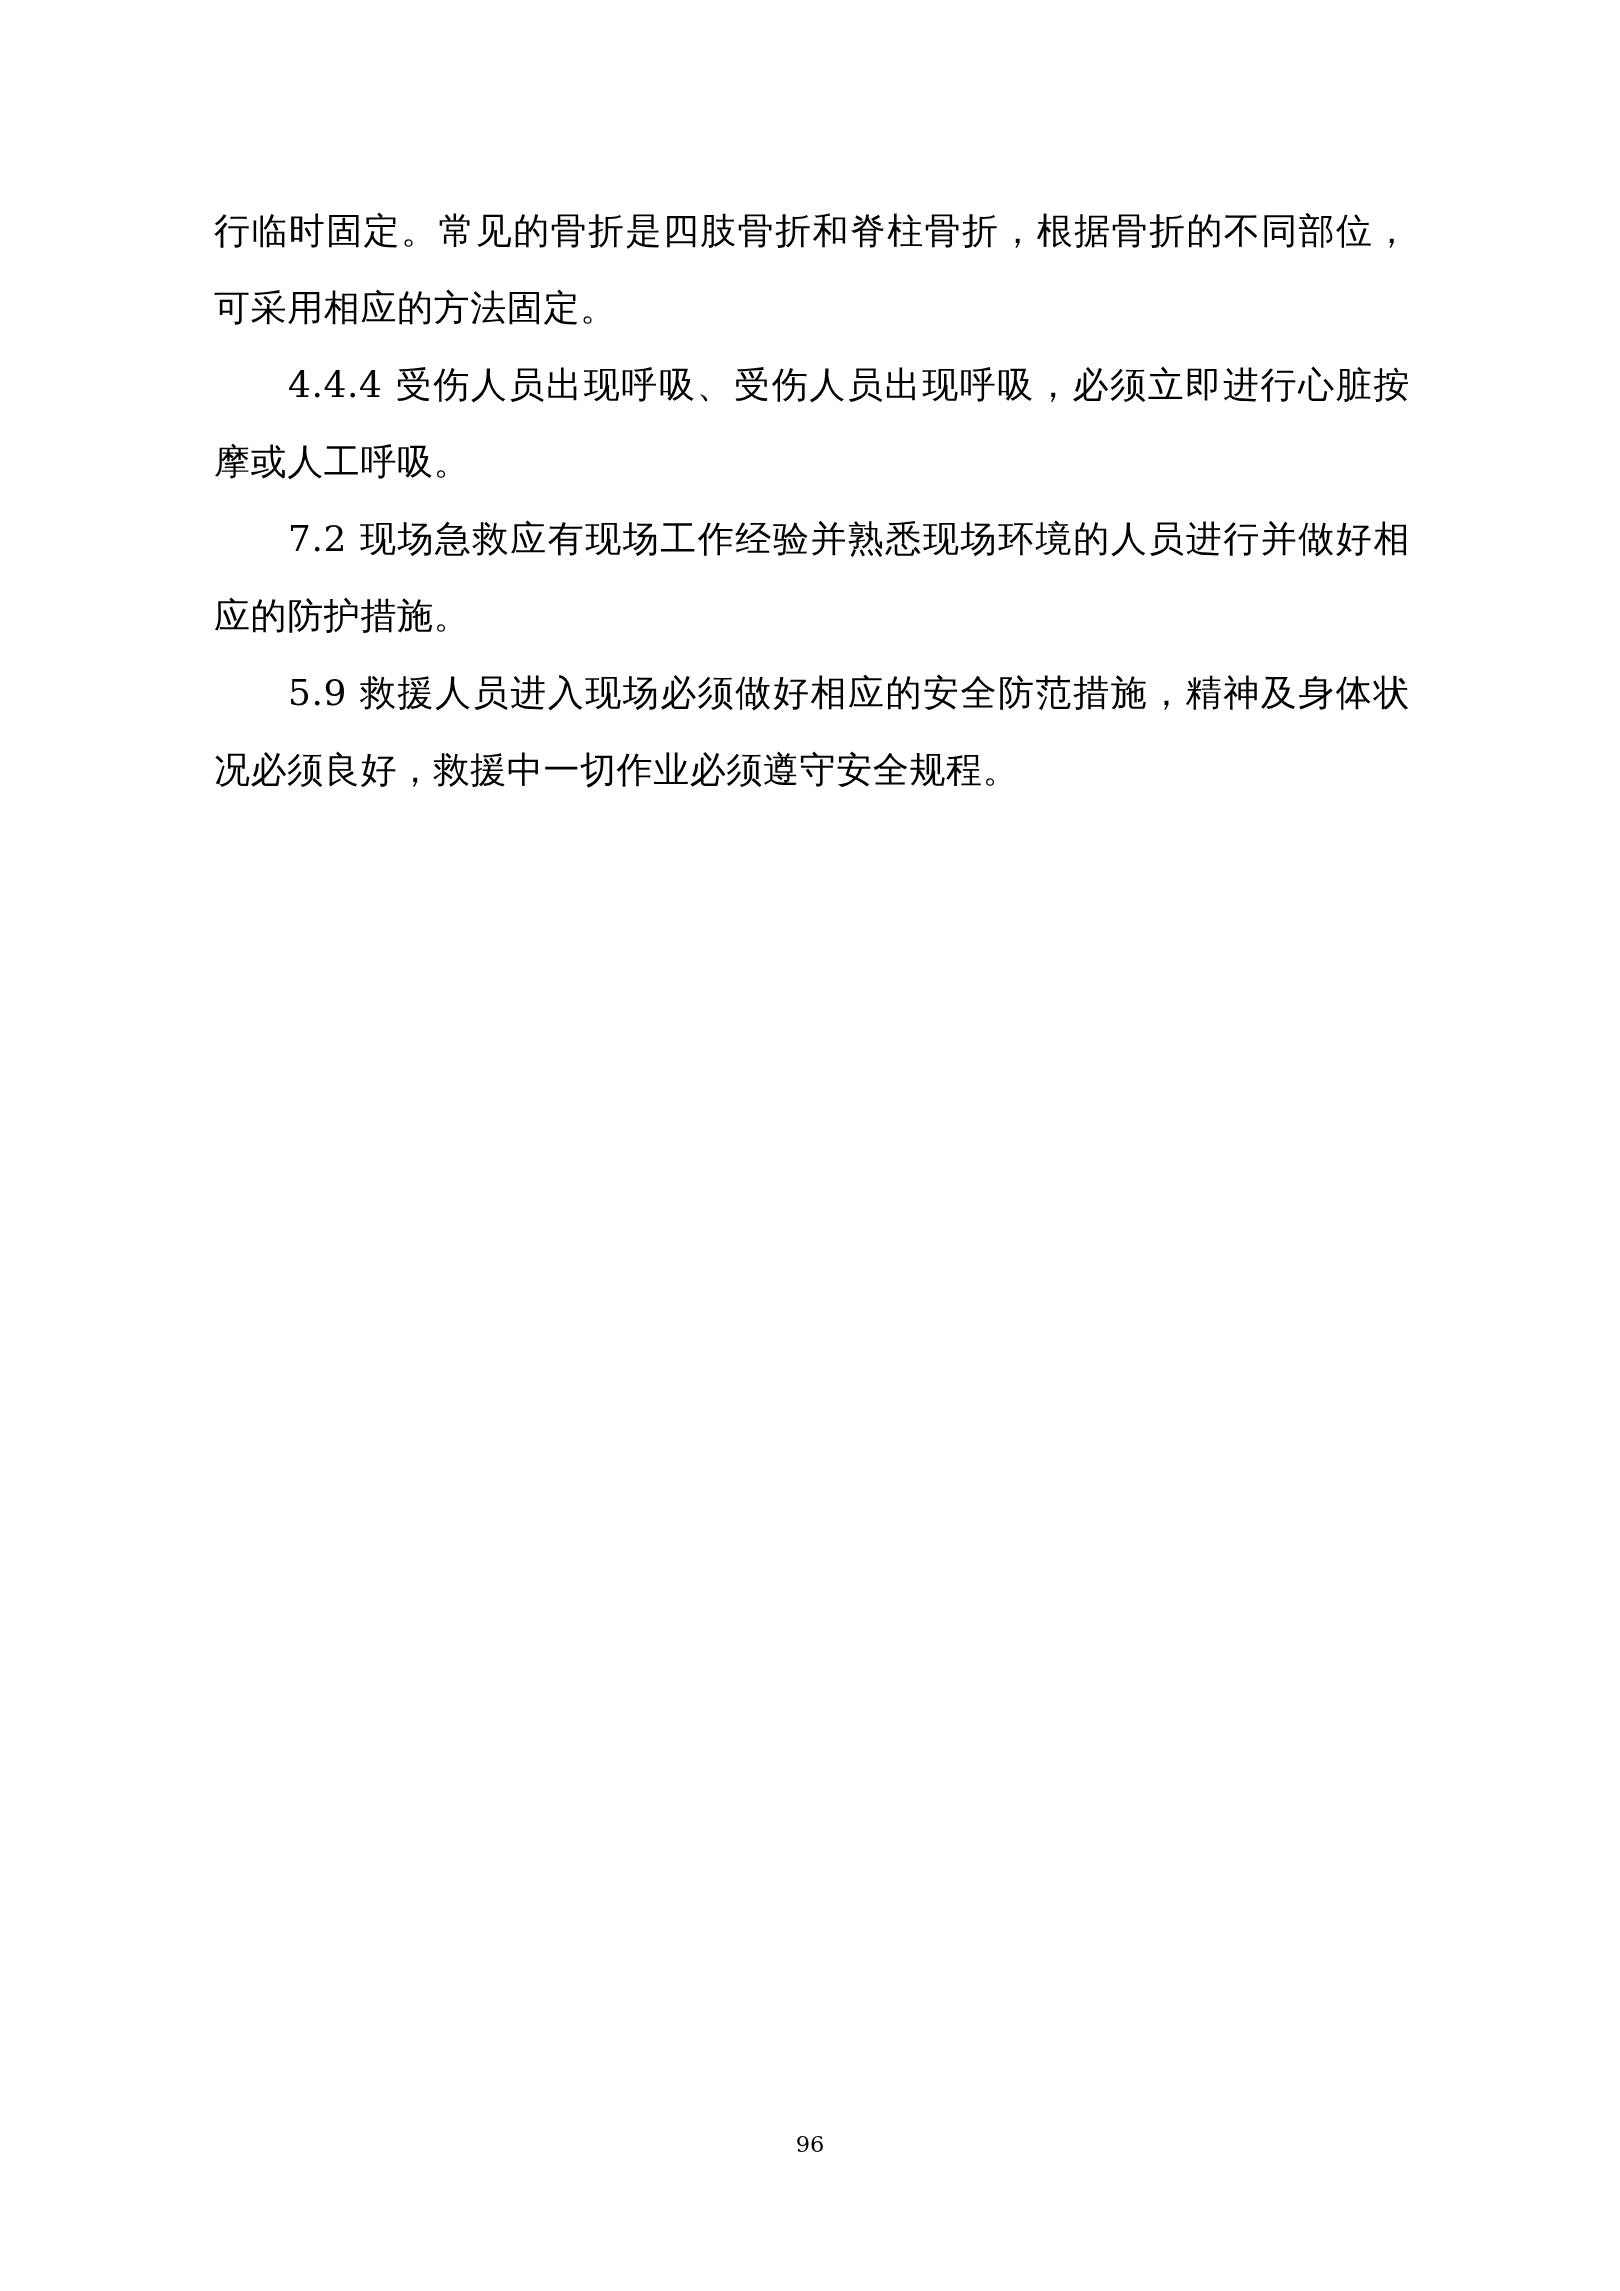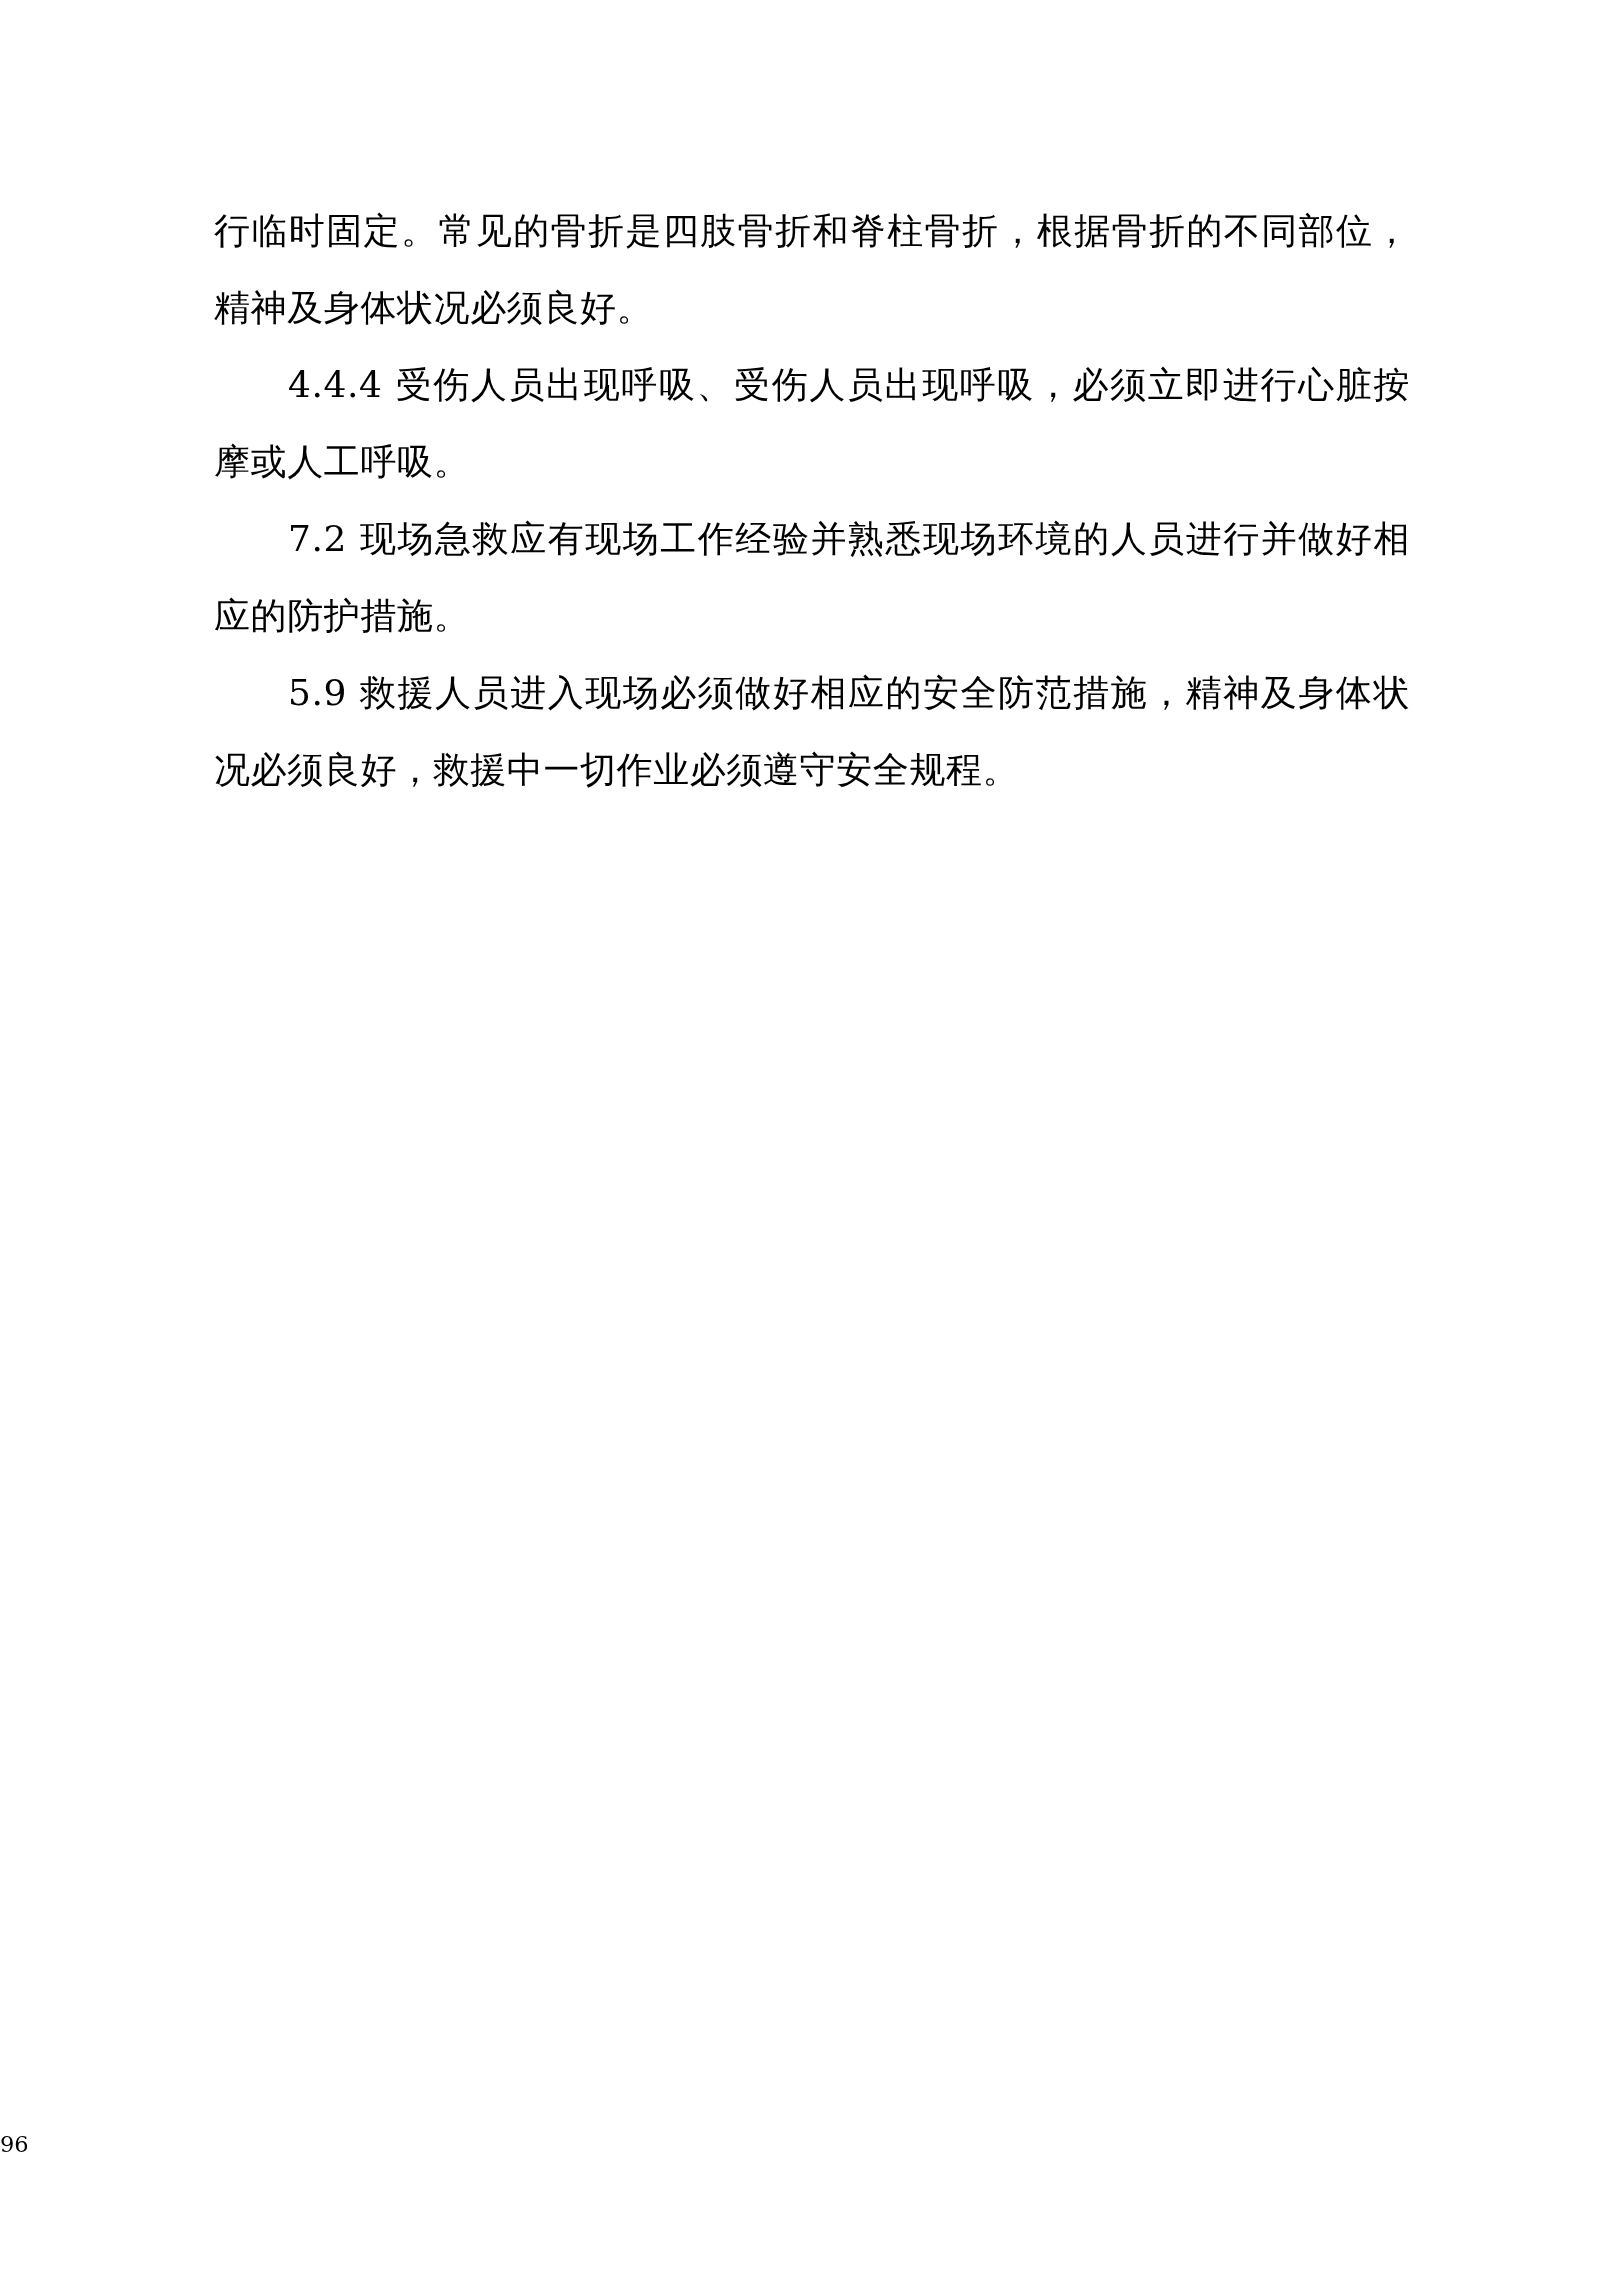--- a/index.html
+++ b/index.html
@@ -39,30 +39,31 @@
     white-space: pre-wrap;
   }
   .indent {
     text-indent: 74px;
   }
   .page-number {
     position: absolute;
     left: 0;
     top: 2131px;
     width: 1620px;
+    text-align: center;
     font-size: 22.5px;
     font-family: "DejaVu Serif", "Liberation Serif", serif;
     color: #000000;
   }
 </style>
 </head>
 <body>
 
 <div class="page">
   <div class="content">
-    <p class="para">行临时固定。常见的骨折是四肢骨折和脊柱骨折，根据骨折的不同部位，精神及身体状况必须良好。</p>
+    <p class="para">行临时固定。常见的骨折是四肢骨折和脊柱骨折，根据骨折的不同部位，可采用相应的方法固定。</p>
     <p class="para indent">4.4.4 受伤人员出现呼吸、受伤人员出现呼吸，必须立即进行心脏按摩或人工呼吸。</p>
     <p class="para indent">7.2 现场急救应有现场工作经验并熟悉现场环境的人员进行并做好相应的防护措施。</p>
     <p class="para indent">5.9 救援人员进入现场必须做好相应的安全防范措施，精神及身体状况必须良好，救援中一切作业必须遵守安全规程。</p>
   </div>
   <div class="page-number">96</div>
 </div>
 
 
 </body></html>

